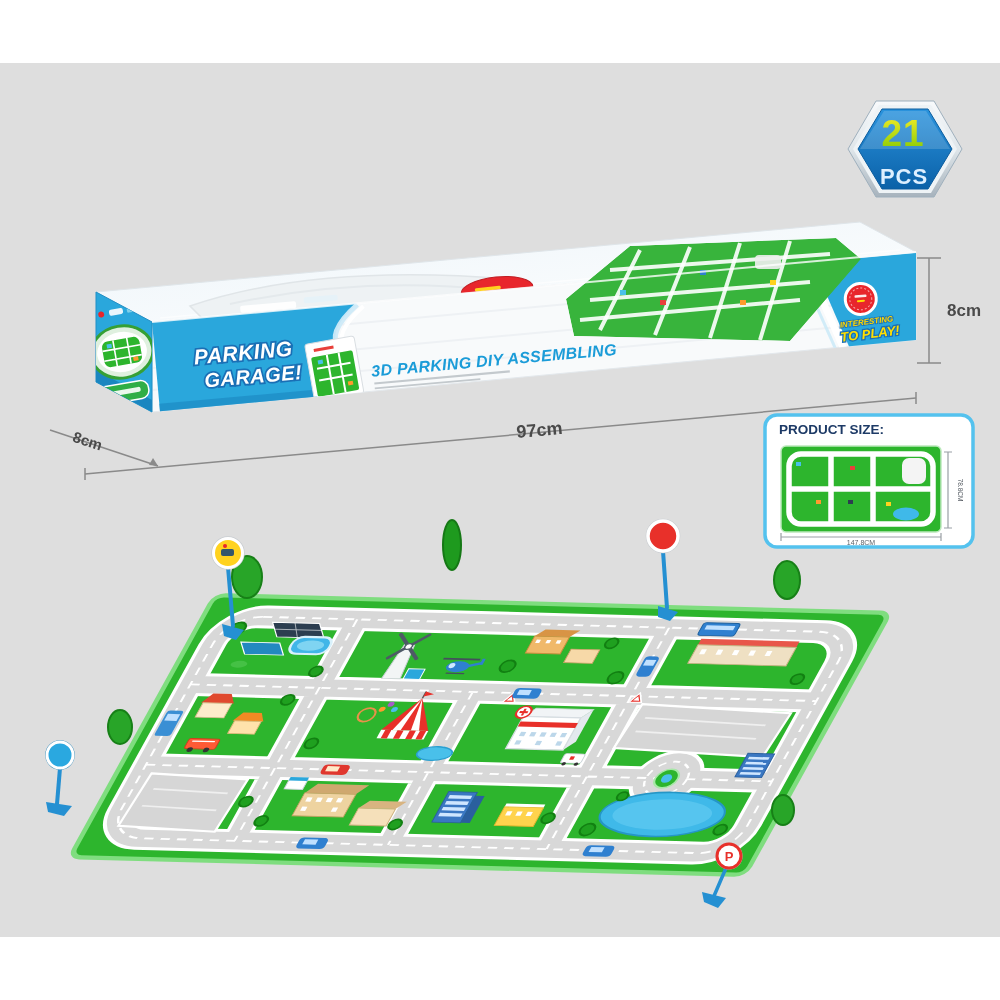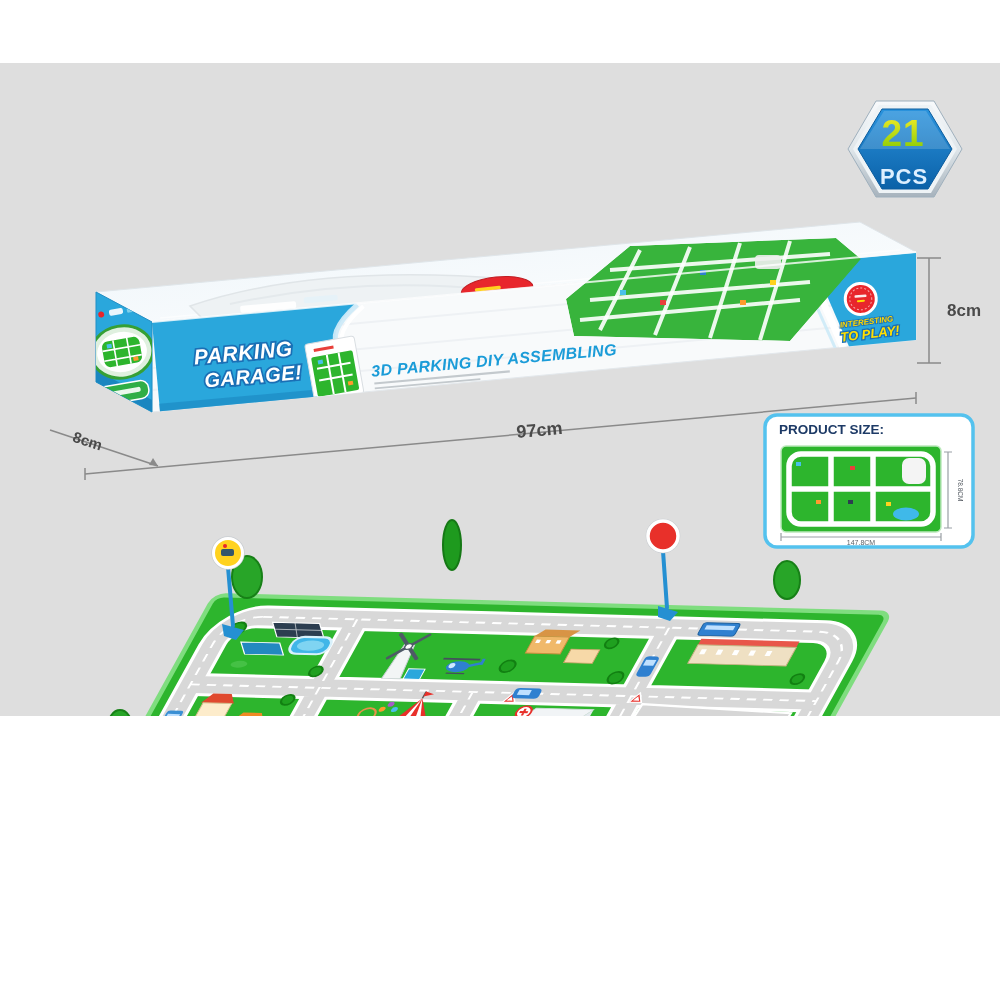--- a/index.html
+++ b/index.html
@@ -1,16 +1,16 @@
 <!DOCTYPE html>
 <html><head>
 <meta charset="utf-8">
 <style>
   html,body{margin:0;padding:0;background:#ffffff;}
-  .canvas{position:relative;width:1000px;height:716px;overflow:hidden;background:#ec4899;
+  .canvas{position:relative;width:1000px;height:1000px;overflow:hidden;background:#ec4899;
           font-family:"Liberation Sans", sans-serif;}
   svg{display:block;}
   text{font-family:"Liberation Sans", sans-serif;}
 </style>
 </head>
 <body>
 
 <div class="canvas">
 <svg width="1000" height="1000" viewBox="0 0 1000 1000" xmlns="http://www.w3.org/2000/svg">
   <defs>

